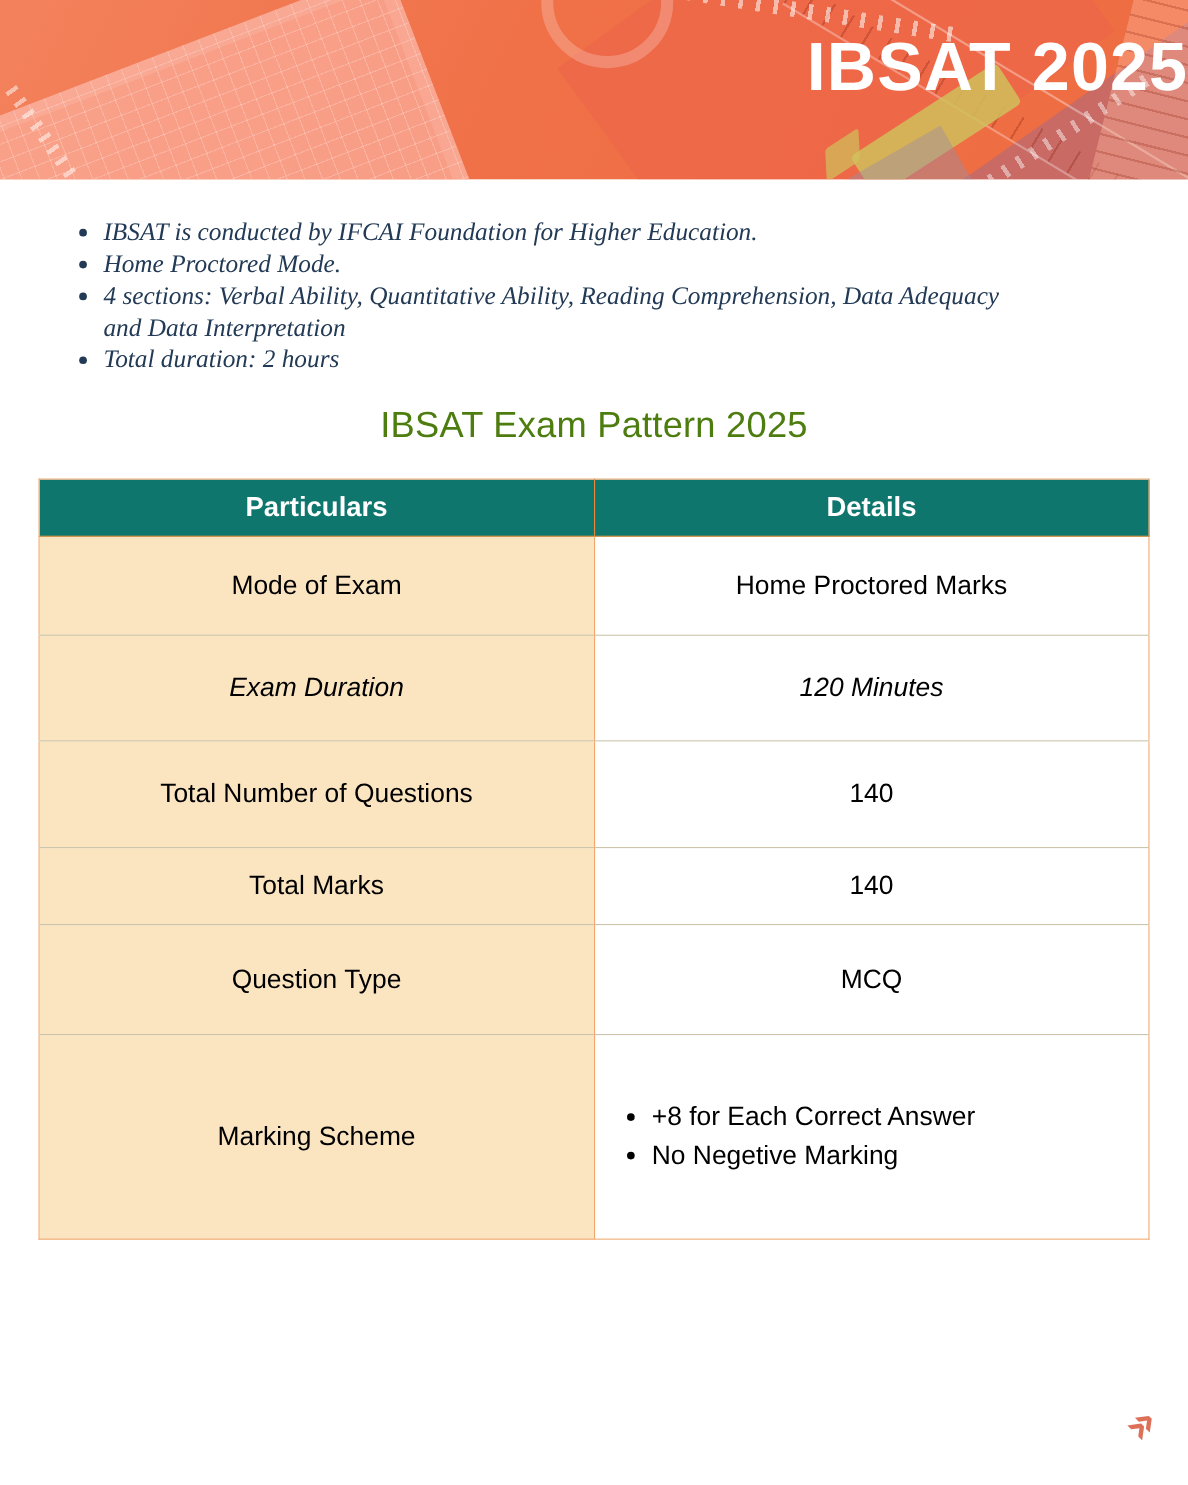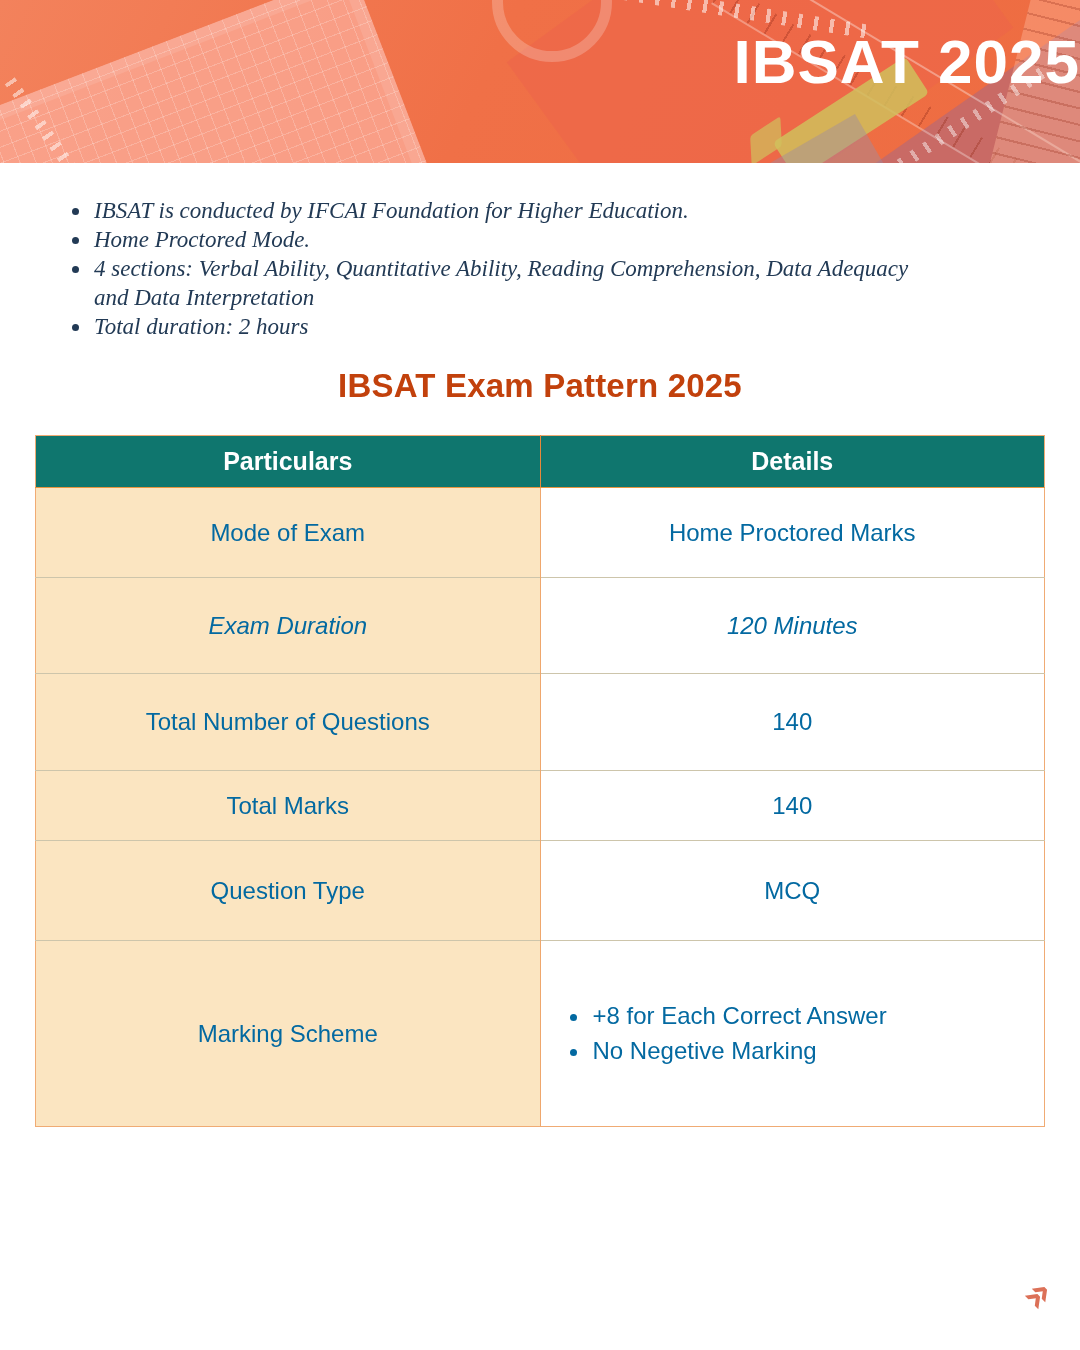--- a/index.html
+++ b/index.html
@@ -119,23 +119,23 @@
     font-size: 23px;
     line-height: 29px;
     font-style: italic;
   }
   .facts li { padding-left: 2px; }
 
   
   .section-heading {
     margin-top: 26px;
     text-align: center;
-    color: #c2410c;
+    color: #4d7c0f;
     font-size: 33px;
-    font-weight: 700;
+    font-weight: 400;
     letter-spacing: 0.2px;
   }
 
   
   table.pattern {
     width: 1010px;
     margin: 30px auto 0 auto;
     border-collapse: collapse;
     table-layout: fixed;
     border: 1px solid #f0ab74;
@@ -147,21 +147,21 @@
     color: #ffffff;
     font-size: 25px;
     font-weight: 700;
     text-align: center;
     vertical-align: middle;
     border-bottom: 1px solid #e9953f;
   }
   table.pattern th + th { border-left: 1px solid #e7883a; }
   table.pattern td {
     font-size: 24px;
-    color: #0369a1;
+    color: #000000;
     text-align: center;
     vertical-align: middle;
     border-top: 1px solid #cdc5ab;
   }
   td.particulars { background: #fbe5c1; border-top-color: #e6c394; }
   td.details { background: #ffffff; border-left: 1px solid #efa76d; }
   tr.rh-0 { height: 90px; }
   tr.rh-1 { height: 96px; font-style: italic; }
   tr.rh-2 { height: 97px; }
   tr.rh-3 { height: 70px; }

